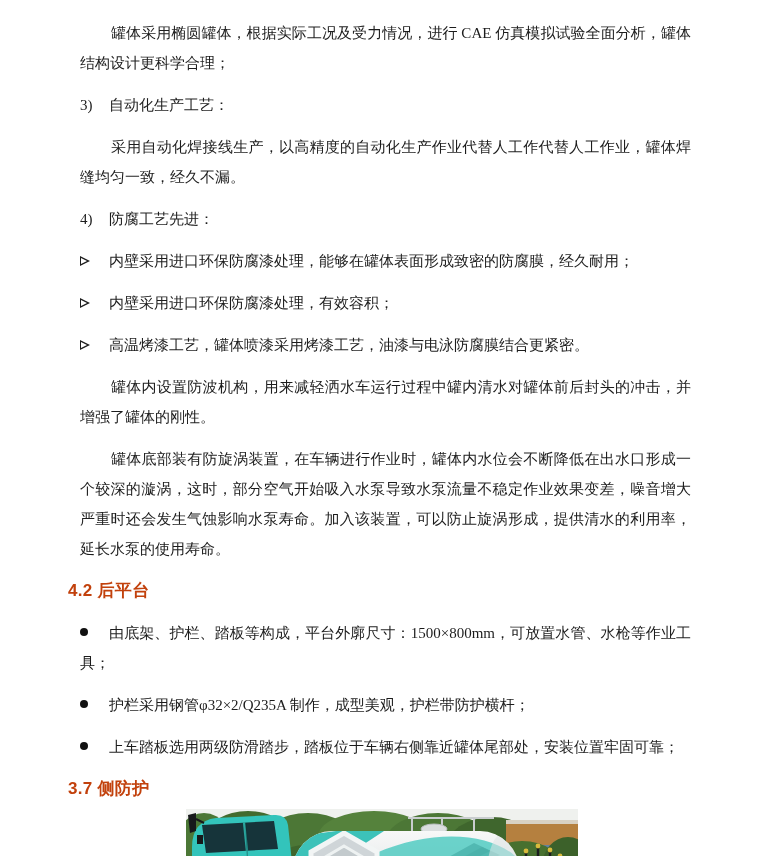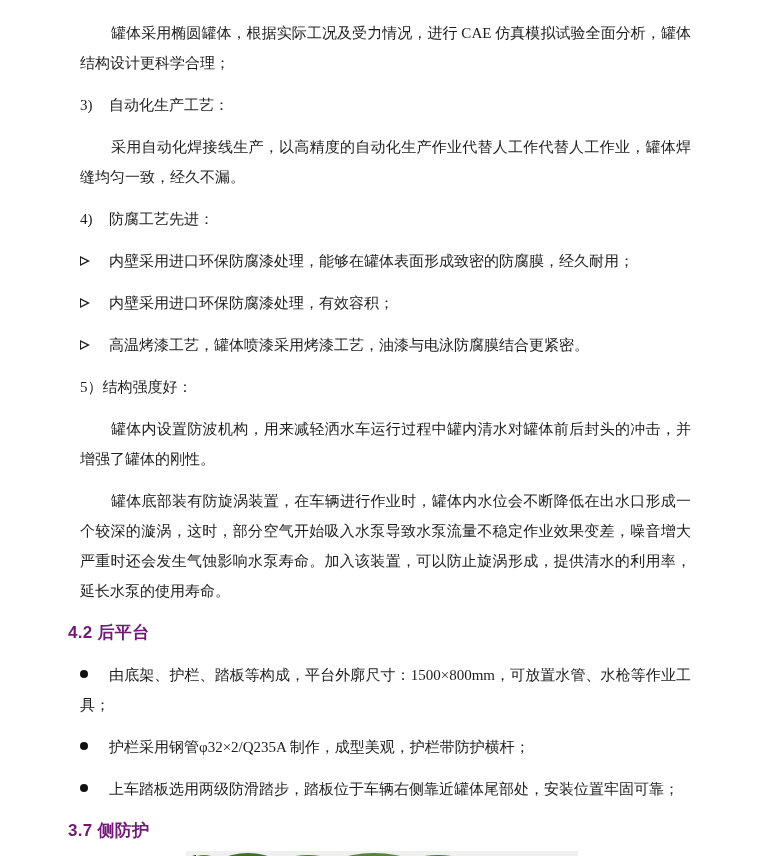--- a/index.html
+++ b/index.html
@@ -27,21 +27,21 @@
   }
   .arr::after {
     content:""; position:absolute; left:-9px; top:-3px;
     width:0; height:0;
     border-left:6px solid #ffffff;
     border-top:3px solid transparent; border-bottom:3px solid transparent;
   }
   .heading {
     margin:0; font-size:17px; line-height:30px; font-weight:bold;
     font-family:"Liberation Sans","DejaVu Sans",sans-serif;
-    color:#701a75; letter-spacing:0.3px; text-align:left;
+    color:#c2410c; letter-spacing:0.3px; text-align:left;
   }
   .photo {
     width:392px; height:160px; margin:5px 0 0 118px;
     position:relative; overflow:hidden;
   }
   .photo svg { display:block; }
 </style>
 </head>
 <body>
 
@@ -54,21 +54,20 @@
   <p class="line indent">采用自动化焊接线生产，以高精度的自动化生产作业代替人工作代替人工作业，罐体焊缝均匀一致，经久不漏。</p>
 
   <p class="line"><span class="num">4)</span><span>防腐工艺先进：</span></p>
 
   <p class="line"><span class="arr"></span><span>内壁采用进口环保防腐漆处理，能够在罐体表面形成致密的防腐膜，经久耐用；</span></p>
 
   <p class="line"><span class="arr"></span><span>内壁采用进口环保防腐漆处理，有效容积；</span></p>
 
   <p class="line"><span class="arr"></span><span>高温烤漆工艺，罐体喷漆采用烤漆工艺，油漆与电泳防腐膜结合更紧密。</span></p>
 
-  <p class="line">5）结构强度好：</p>
 
   <p class="line indent">罐体内设置防波机构，用来减轻洒水车运行过程中罐内清水对罐体前后封头的冲击，并增强了罐体的刚性。</p>
 
 
   <p class="line indent">罐体底部装有防旋涡装置，在车辆进行作业时，罐体内水位会不断降低在出水口形成一个较深的漩涡，这时，部分空气开始吸入水泵导致水泵流量不稳定作业效果变差，噪音增大严重时还会发生气蚀影响水泵寿命。加入该装置，可以防止旋涡形成，提供清水的利用率，延长水泵的使用寿命。</p>
 
   <p class="heading">4.2 后平台</p>
 
   <p class="line"><span class="num"><span class="dot"></span></span><span>由底架、护栏、踏板等构成，平台外廓尺寸：1500×800mm，可放置水管、水枪等作业工具；</span></p>
 

